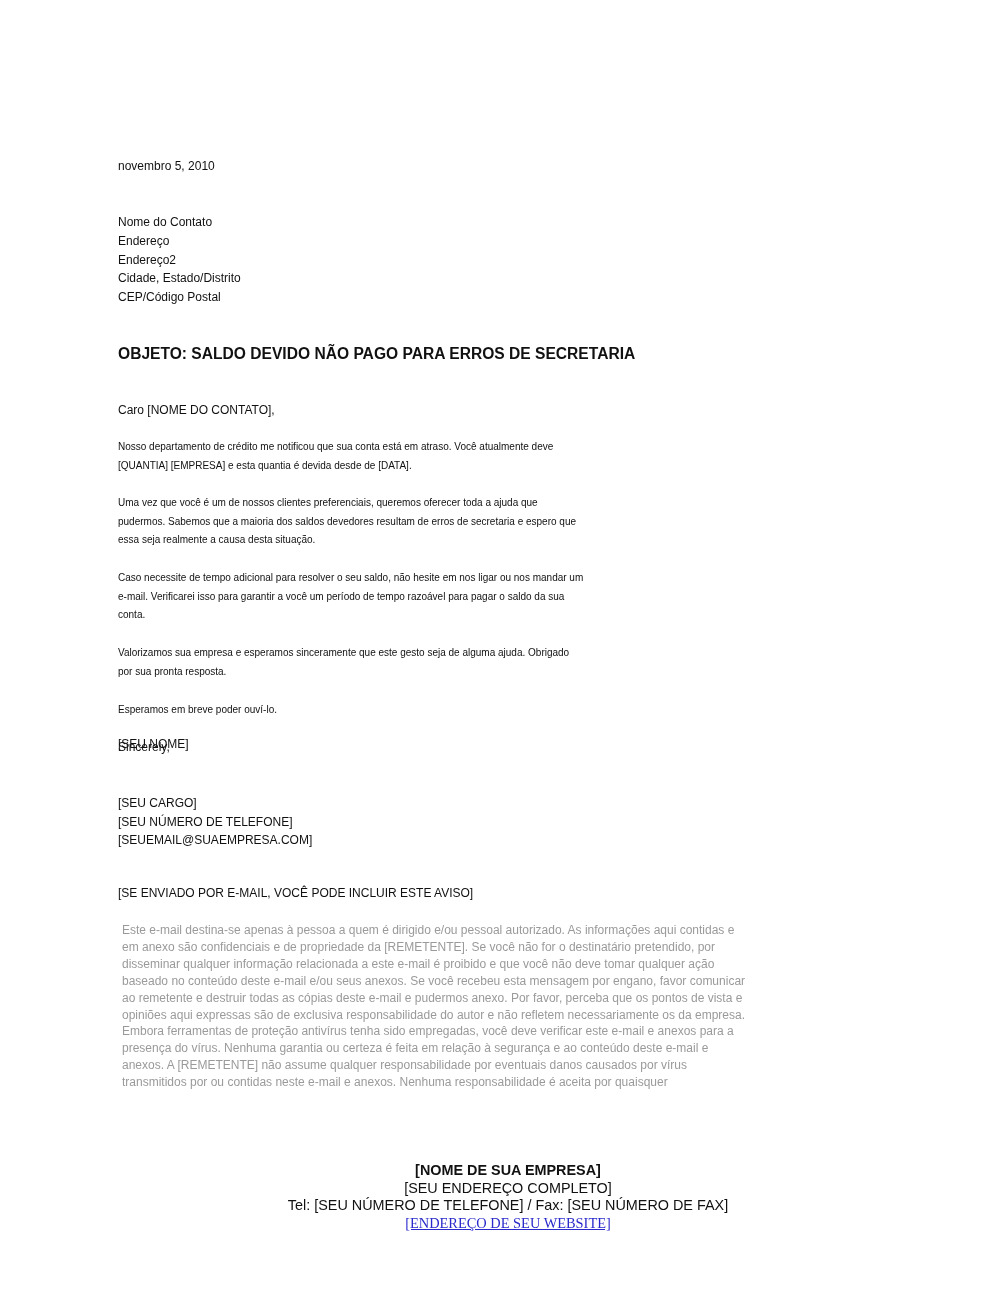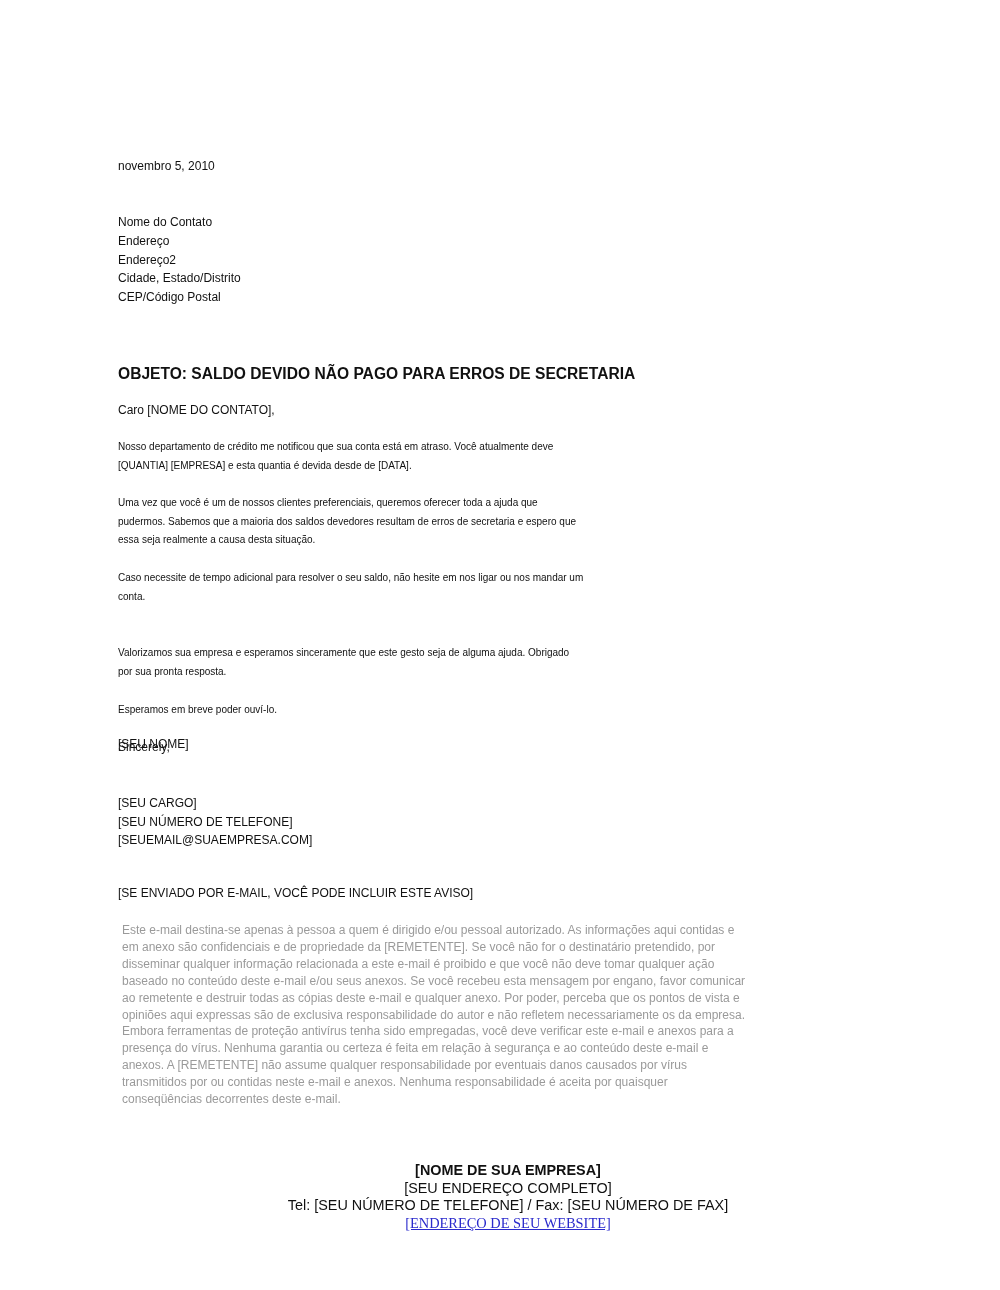--- a/index.html
+++ b/index.html
@@ -25,21 +25,20 @@
       position: absolute;
       left: 0;
       white-space: nowrap;
       font-size: 12px;
       line-height: 18.7px;
       margin: 0;
     }
     .subject {
       font-weight: bold;
       font-size: 15.6px;
-      margin-top: 20px;
     }
     .para {
       position: absolute;
       left: 0;
       width: 770px;
       font-size: 10px;
       line-height: 18.7px;
       margin: 0;
     }
     .para span { display: block; white-space: nowrap; }
@@ -97,20 +96,21 @@
   </div>
 
   <div class="para" style="top:494px;">
     <span>Uma vez que você é um de nossos clientes preferenciais, queremos oferecer toda a ajuda que</span>
     <span>pudermos. Sabemos que a maioria dos saldos devedores resultam de erros de secretaria e espero que</span>
     <span>essa seja realmente a causa desta situação.</span>
   </div>
 
   <div class="para" style="top:569px;">
     <span>Caso necessite de tempo adicional para resolver o seu saldo, não hesite em nos ligar ou nos mandar um</span>
+    <span>e-mail. Verificarei isso para garantir a você um período de tempo razoável para pagar o saldo da sua</span>
     <span>conta.</span>
   </div>
 
   <div class="para" style="top:644px;">
     <span>Valorizamos sua empresa e esperamos sinceramente que este gesto seja de alguma ajuda. Obrigado</span>
     <span>por sua pronta resposta.</span>
   </div>
 
   <div class="para" style="top:701px;">
     <span>Esperamos em breve poder ouví-lo.</span>
@@ -125,27 +125,26 @@
     <p class="t" style="top:831px;">[SEUEMAIL@SUAEMPRESA.COM]</p>
   </div>
 
   <p class="t" style="top:884px;">[SE ENVIADO POR E-MAIL, VOCÊ PODE INCLUIR ESTE AVISO]</p>
 
   <div class="disclaimer">
     <span>Este e-mail destina-se apenas à pessoa a quem é dirigido e/ou pessoal autorizado. As informações aqui contidas e</span>
     <span>em anexo são confidenciais e de propriedade da [REMETENTE]. Se você não for o destinatário pretendido, por</span>
     <span>disseminar qualquer informação relacionada a este e-mail é proibido e que você não deve tomar qualquer ação</span>
     <span>baseado no conteúdo deste e-mail e/ou seus anexos. Se você recebeu esta mensagem por engano, favor comunicar</span>
-    <span>ao remetente e destruir todas as cópias deste e-mail e qualquer anexo. Por poder, perceba que os pontos de vista e</span>
+    <span>ao remetente e destruir todas as cópias deste e-mail e pudermos anexo. Por favor, perceba que os pontos de vista e</span>
     <span>opiniões aqui expressas são de exclusiva responsabilidade do autor e não refletem necessariamente os da empresa.</span>
     <span>Embora ferramentas de proteção antivírus tenha sido empregadas, você deve verificar este e-mail e anexos para a</span>
     <span>presença do vírus. Nenhuma garantia ou certeza é feita em relação à segurança e ao conteúdo deste e-mail e</span>
     <span>anexos. A [REMETENTE] não assume qualquer responsabilidade por eventuais danos causados por vírus</span>
     <span>transmitidos por ou contidas neste e-mail e anexos. Nenhuma responsabilidade é aceita por quaisquer</span>
-    <span>conseqüências decorrentes deste e-mail.</span>
   </div>
 </div>
 
 <div class="footer">
   <div class="company">[NOME DE SUA EMPRESA]</div>
   <div>[SEU ENDEREÇO COMPLETO]</div>
   <div>Tel: [SEU NÚMERO DE TELEFONE] / Fax: [SEU NÚMERO DE FAX]</div>
   <div><a>[ENDEREÇO DE SEU WEBSITE]</a></div>
 </div>
 

